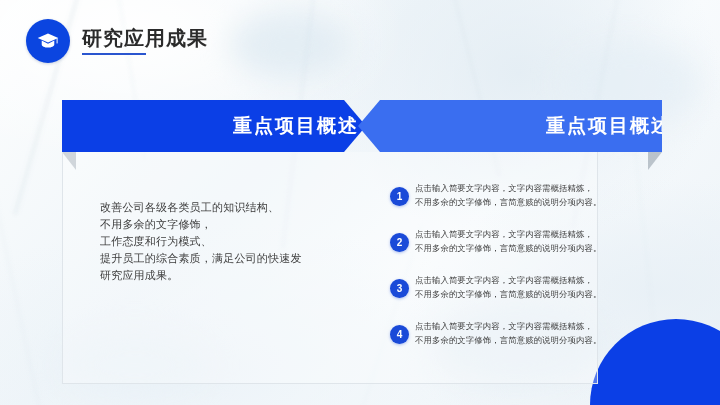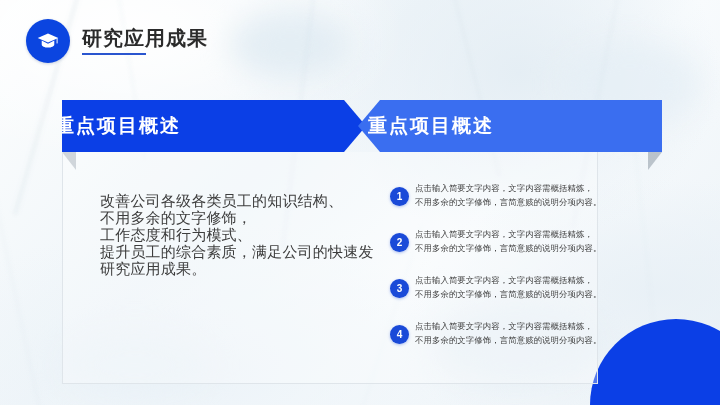--- a/index.html
+++ b/index.html
@@ -114,21 +114,21 @@
     top: 100px;
     width: 600px;
     height: 52px;
   }
   .banner {
     position: absolute;
     top: 0;
     height: 52px;
     display: flex;
     align-items: center;
-    justify-content: flex-start;
+    justify-content: flex-end;
   }
   .banner-left {
     left: 0;
     width: 304px;
     background: #0b3fe6;
     clip-path: polygon(0 0, 282px 0, 304px 50%, 282px 100%, 0 100%);
   }
   .banner-right {
     left: 296px;
     width: 304px;
@@ -174,23 +174,23 @@
     border: 1px solid #dfe5ea;
     border-top: none;
     background: rgba(255,255,255,0.30);
     box-sizing: border-box;
   }
 
   
   .para {
     position: absolute;
     left: 100px;
-    top: 192px;
+    top: 199px;
     width: 205px;
-    font-size: 15px;
+    font-size: 11px;
     line-height: 17px;
     color: #3d3d3d;
     letter-spacing: 0.2px;
   }
   .para-line { white-space: nowrap; }
 
   
   .list {
     position: absolute;
     left: 390px;

